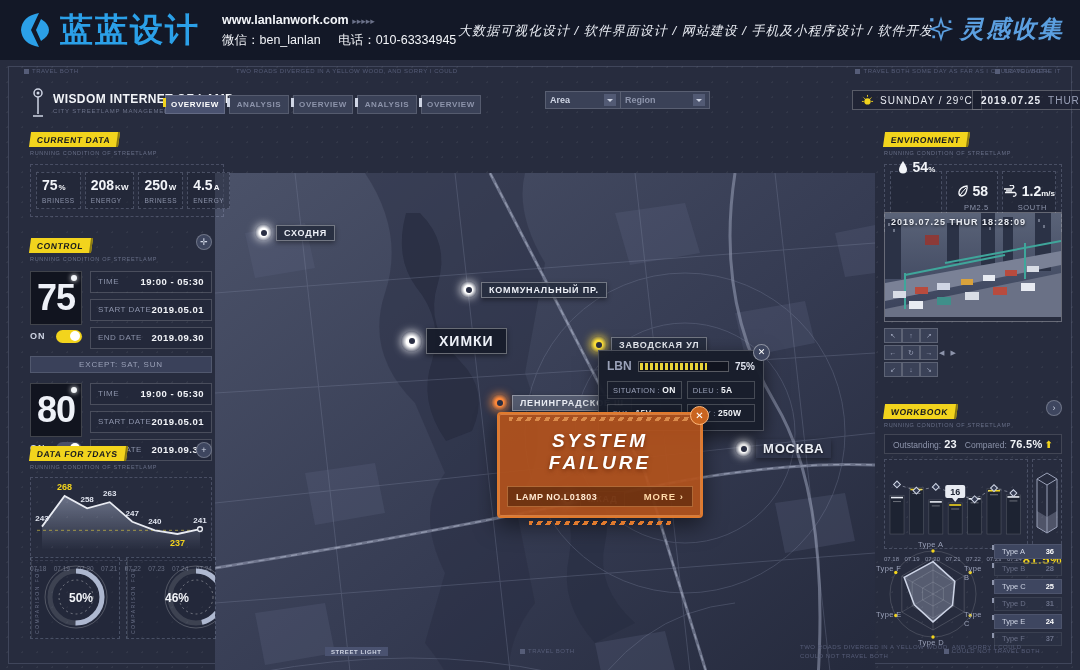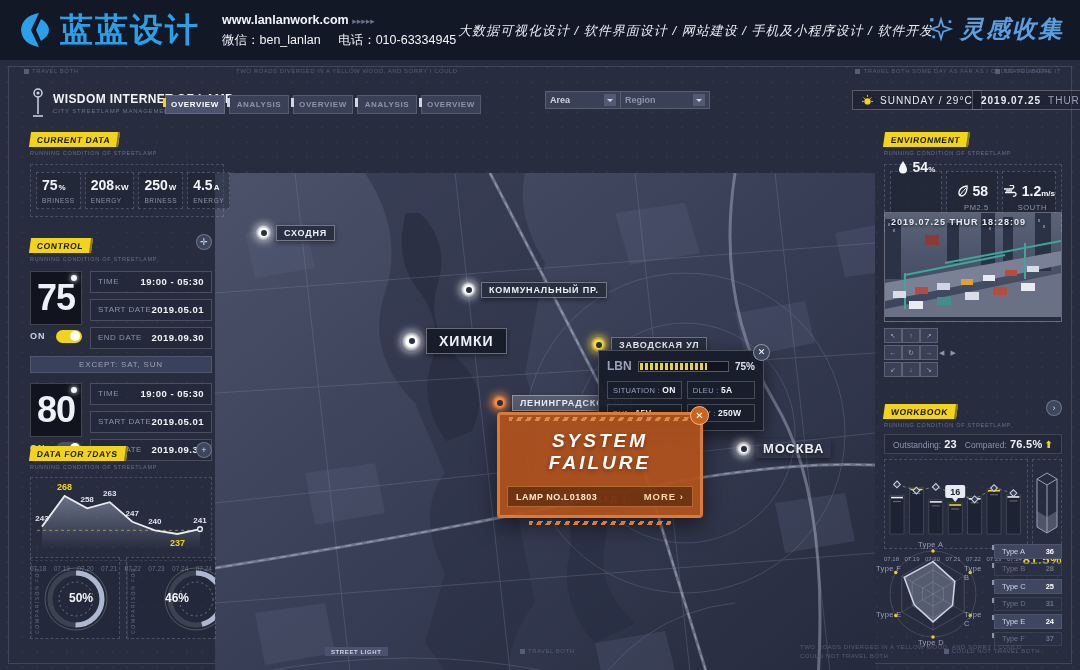--- a/index.html
+++ b/index.html
@@ -54,21 +54,21 @@
   .toggle.on{background:#f2d41d;}
   .toggle.off{background:#4a5068;}
   .knob{position:absolute;top:1.5px;right:2px;width:10px;height:10px;border-radius:50%;background:#fff;}
   .ctl-row{height:20px;border:1px solid rgba(255,255,255,.18);background:rgba(30,35,52,.4);
     display:flex;align-items:center;padding:0 7px;margin-bottom:6px;}
   .ctl-row .lb{font-size:8px;color:#8d94ab;letter-spacing:.5px;}
   .ctl-row .vl{margin-left:auto;font-size:9.5px;font-weight:bold;color:#f2f4f8;letter-spacing:.5px;}
   .exceptbar{height:15px;background:#3a415a;border:1px solid rgba(255,255,255,.12);display:flex;align-items:center;
     justify-content:center;font-size:8px;color:#9aa1b8;letter-spacing:.8px;}
   .xlabels{display:flex;justify-content:space-between;font-size:6.5px;color:#8d94ab;}
-  .gaugebox{border:1px dashed rgba(160,170,200,.3);background:rgba(30,35,52,.35);position:relative;display:flex;align-items:flex-end;}
+  .gaugebox{border:1px dashed rgba(160,170,200,.3);background:rgba(30,35,52,.35);position:relative;display:flex;}
   .gauge-side{writing-mode:vertical-rl;transform:rotate(180deg);font-size:5px;color:#6b7189;letter-spacing:1.5px;
     padding:4px 2px;border-right:1px solid rgba(255,255,255,.08);}
   .gauge-val{position:absolute;font-size:12px;font-weight:bold;color:#f2f4f8;}
   
   .map{position:absolute;left:215px;top:113px;width:660px;height:544px;overflow:hidden;background:#323850;}
   .maplabel{position:absolute;display:flex;align-items:center;}
   .pin{width:17px;height:17px;border-radius:50%;background:radial-gradient(circle,#ffffff 35%,rgba(255,255,255,.25) 70%);
     box-shadow:0 0 9px rgba(255,255,255,.8);display:flex;align-items:center;justify-content:center;flex:none;}
   .pin::after{content:"";width:6px;height:6px;border-radius:50%;background:#2a2f44;}
   .pin.yellow{background:radial-gradient(circle,#ffe13a 35%,rgba(255,220,60,.3) 70%);box-shadow:0 0 9px rgba(255,220,60,.9);}

